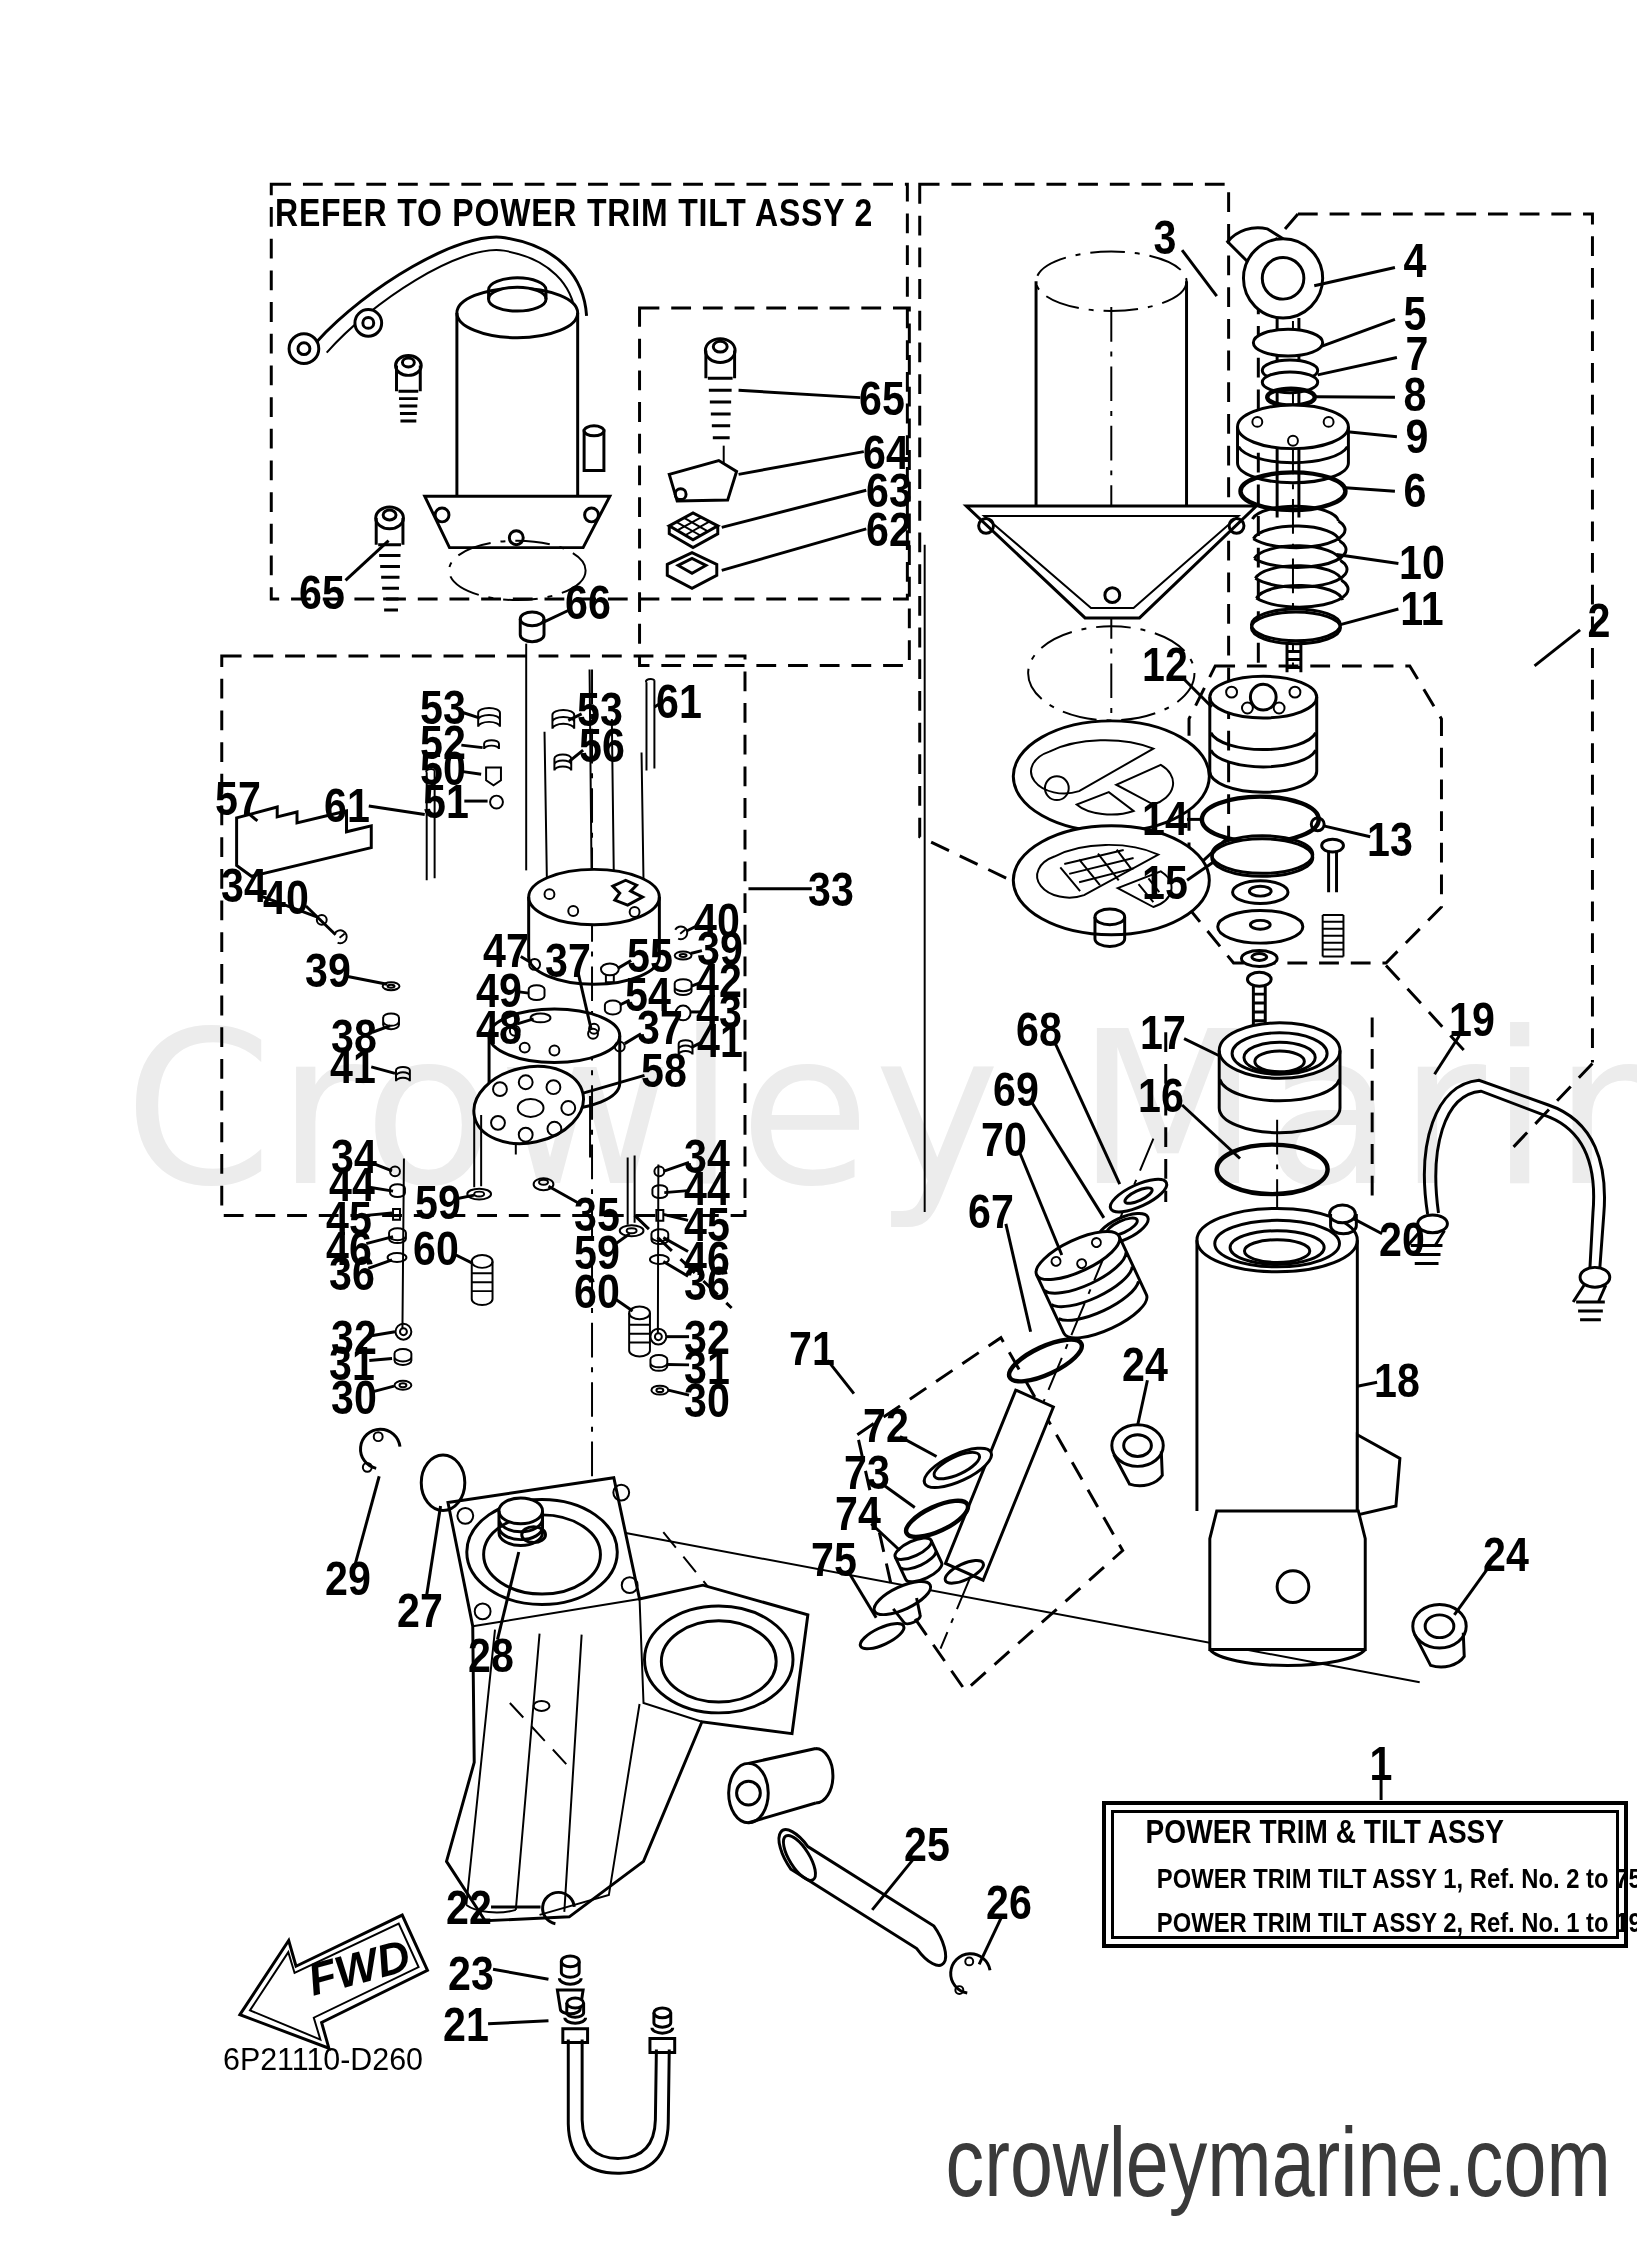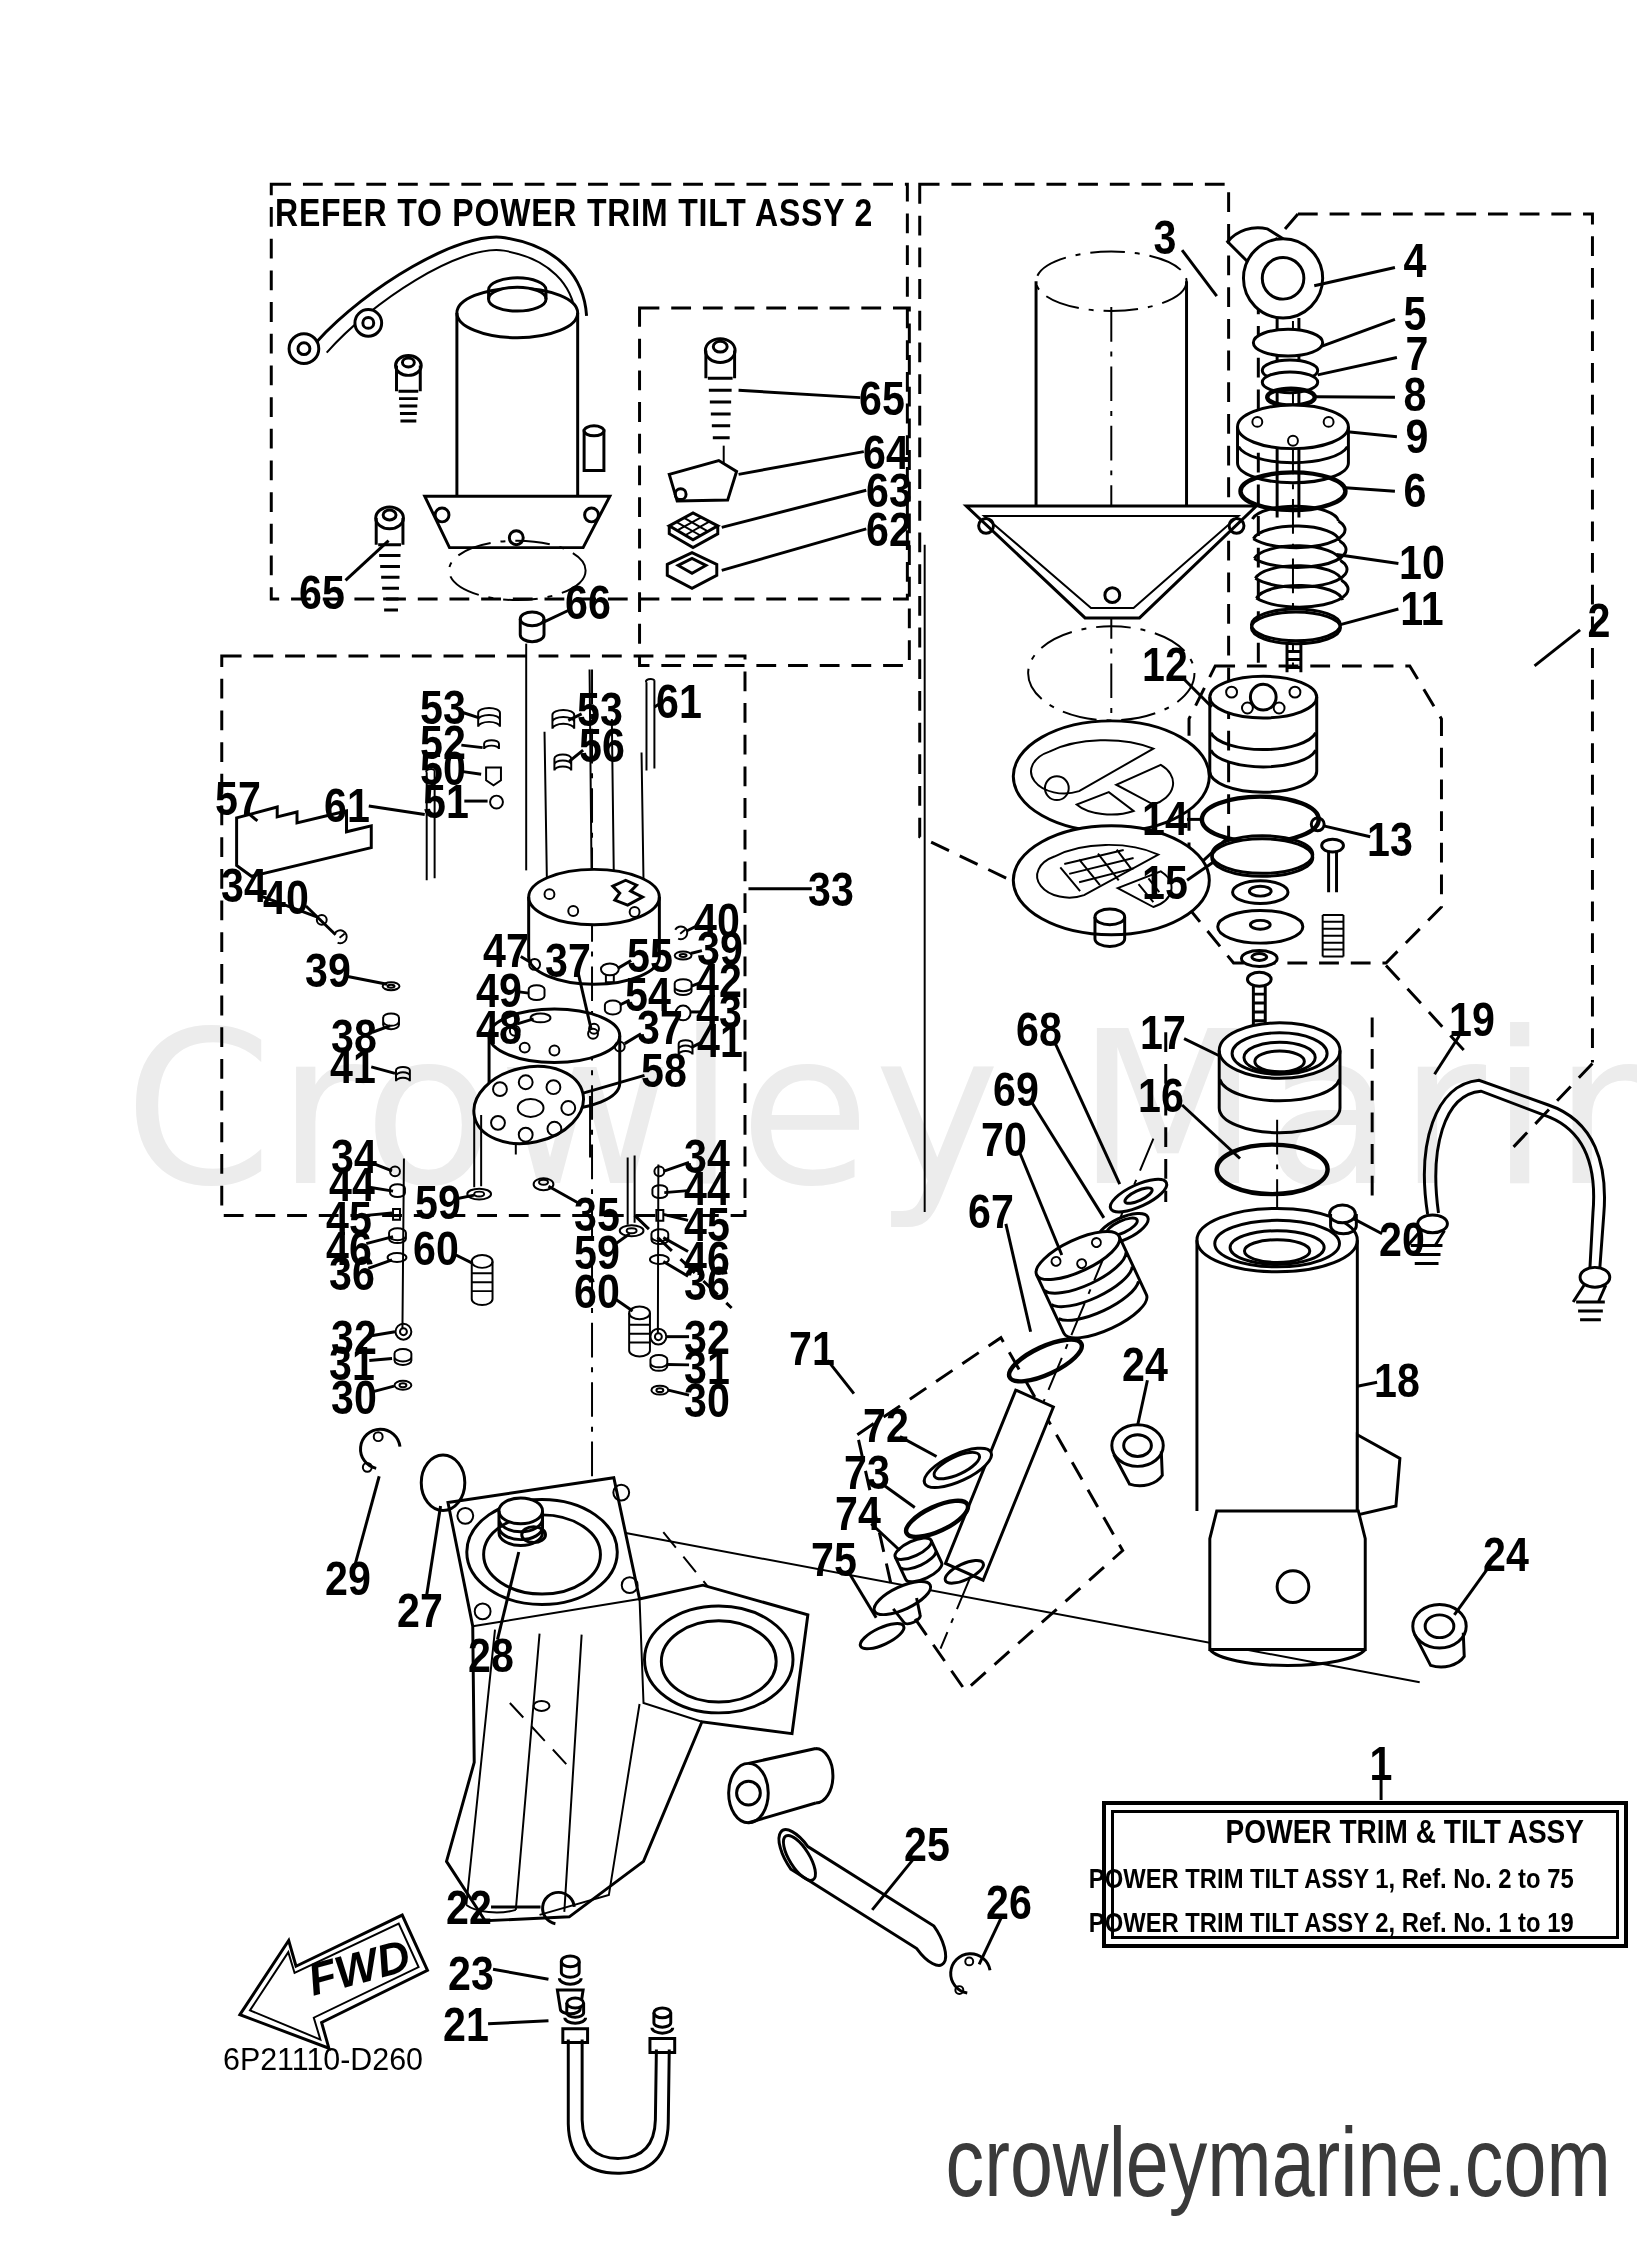--- a/index.html
+++ b/index.html
@@ -15,21 +15,21 @@
   .d{stroke-dasharray:40 24;}
   .dd{stroke-dasharray:70 20 10 20;stroke-width:4;}
   #callouts{position:absolute;left:0;top:0;width:100%;height:100%;z-index:4;}
   .callout{position:absolute;transform:translate(-50%,-50%) scaleX(.84);
         font-size:49px;font-weight:700;color:#000;white-space:nowrap;line-height:1;}
   #refer-note{position:absolute;left:275px;top:191px;font-size:39px;font-weight:700;
         transform:scaleX(.82);transform-origin:left top;white-space:nowrap;z-index:4;letter-spacing:1px;}
   #info-box{position:absolute;left:1102px;top:1801px;width:526px;height:147px;
         border:4.5px solid #000;z-index:4;background:#fff;box-sizing:border-box;}
   #info-box .inner{position:absolute;left:5px;top:5px;right:5px;bottom:5px;border:3px solid #000;
-        display:flex;flex-direction:column;justify-content:space-evenly;align-items:flex-end;gap:12px;}
+        display:flex;flex-direction:column;justify-content:space-evenly;align-items:flex-start;gap:12px;}
   #info-box .t1{font-size:33px;font-weight:700;transform:scaleX(.85);white-space:nowrap;}
   #info-box .t2{font-size:28px;font-weight:700;transform:scaleX(.85);white-space:nowrap;}
   #drawing-number{position:absolute;left:223px;top:2041px;font-size:32px;font-weight:400;
         transform:scaleX(.95);transform-origin:left top;z-index:4;}
   #site-text{position:absolute;right:26px;top:2105px;font-size:99px;font-weight:400;color:#3a3a3a;
         transform:scaleX(.78);transform-origin:right top;z-index:4;white-space:nowrap;}
 </style>
 </head>
 <body>
 

